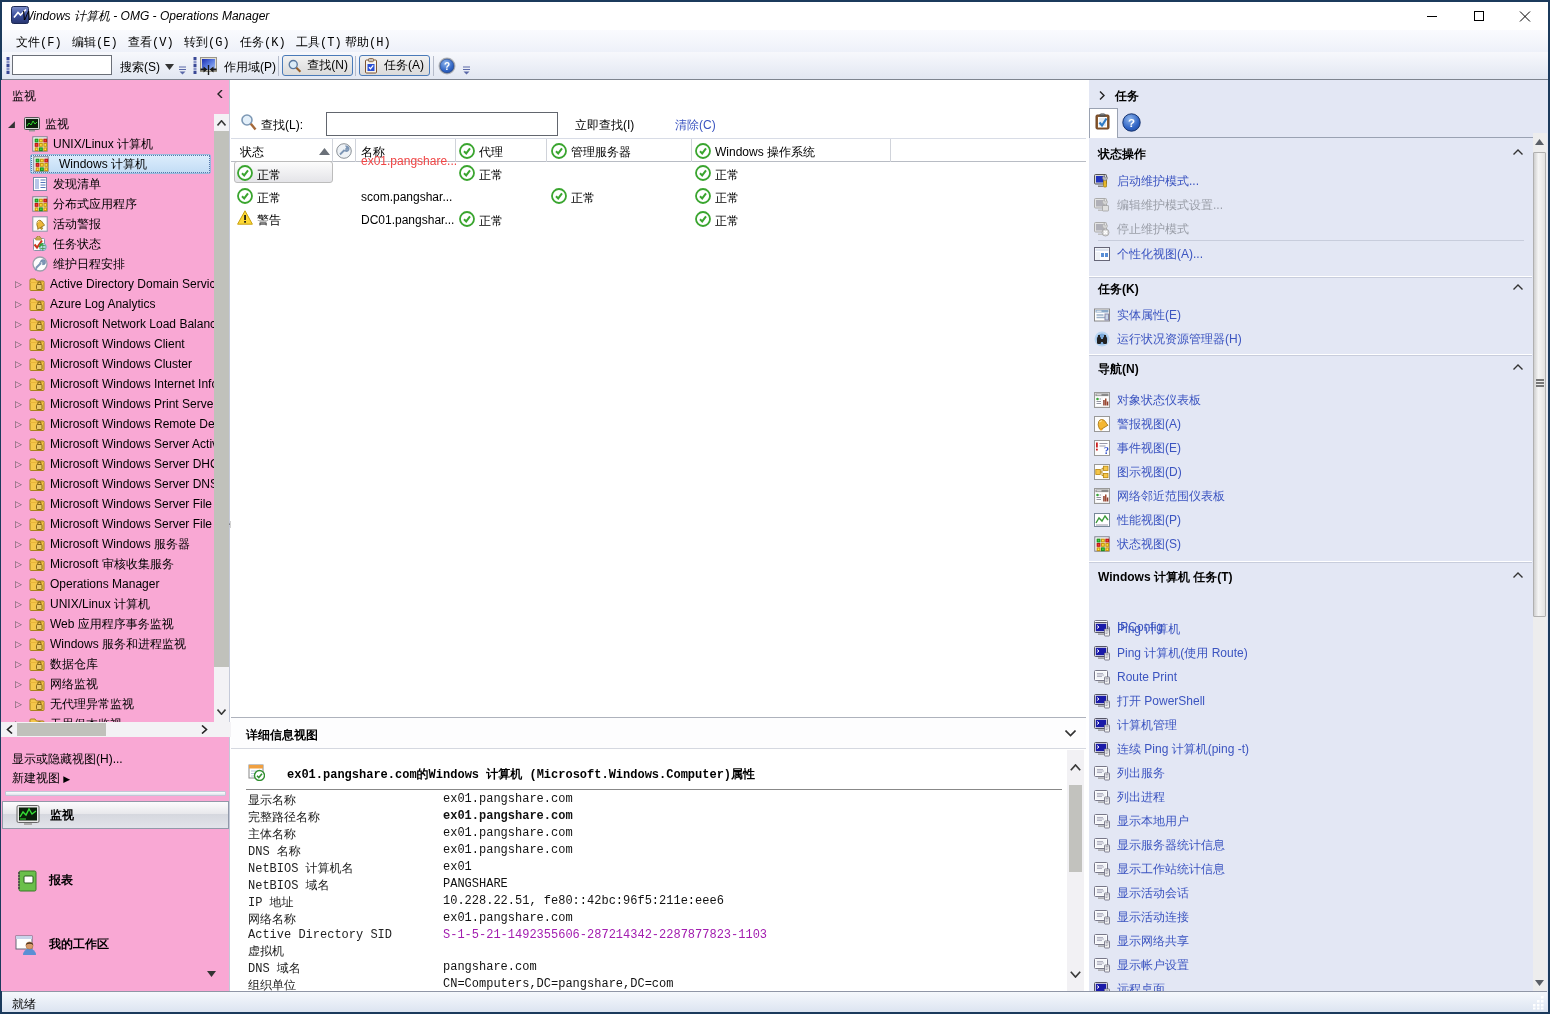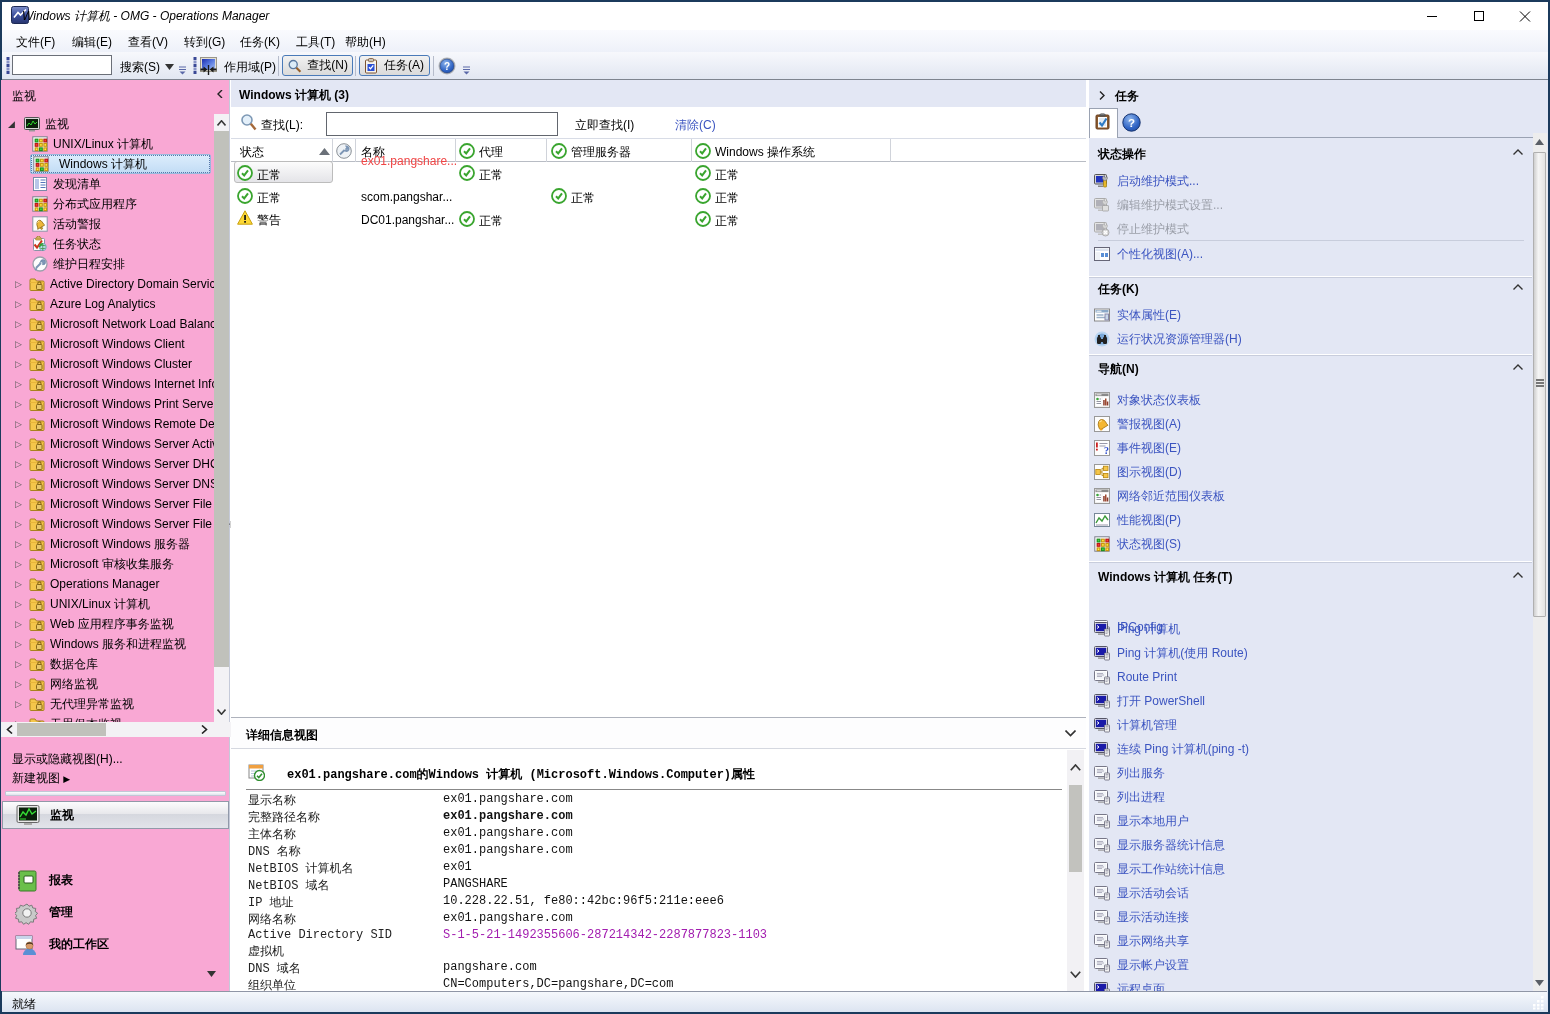--- a/index.html
+++ b/index.html
@@ -1,20 +1,20 @@
 <!DOCTYPE html>
 <html><head><meta charset="utf-8"><style>
 * { margin:0; padding:0; box-sizing:border-box; }
 html,body { width:1550px; height:1014px; overflow:hidden; }
 body { font-family:"Liberation Sans",sans-serif; font-size:12px; color:#000; position:relative; background:#fff; }
 #win { position:absolute; left:0; top:0; width:1550px; height:1014px; border:2px solid #1b3a5c; background:#e3e7f4; }
 #titlebar { position:absolute; left:2px; top:2px; width:1546px; height:28px; background:#fff; }
 #title-txt { position:absolute; left:20px; top:6px;font-style:italic; }
 .wbtn { position:absolute; top:0; width:46px; height:28px; }
-#menubar { position:absolute; left:2px; top:30px; width:1546px; height:22px; background:linear-gradient(#fafbfe,#eef1f9); }
+#menubar { position:absolute; left:2px; top:30px; width:1546px; height:22px; background:linear-gradient(#fafbfe,#eef1f9);font-family:Liberation Mono, monospace; }
 #menubar span { position:absolute; top:4px; }
 #toolbar { position:absolute; left:2px; top:52px; width:1546px; height:28px; background:linear-gradient(#f7f8fc,#e2e7f2); border-bottom:1px solid #7e848f; }
 #searchbox { position:absolute; left:10px; top:3px; width:100px; height:20px; background:#fff; border:1px solid #6b6f78; }
 .tbtxt { position:absolute; top:7px; }
 .tbbtn { position:absolute; top:3px; height:21px; border:1px solid #4a7ab8; border-radius:3px; background:linear-gradient(#f2f2f2,#dadada); display:flex; align-items:center; padding:0 4px; white-space:nowrap; }
 #main { position:absolute; left:1px; top:80px; width:1546px; height:911px; background:#fff; }
 #lpanel { position:absolute; left:0px; top:0px; width:229px; height:911px; background:#f9a8d4; border-right:1px solid #c5cad9; }
 .trow { position:absolute; height:20px; display:flex; align-items:center; white-space:nowrap; }
 .trow .tico { width:16px; height:16px; margin-right:5px; flex:none; }
 .texp { flex:none; font-size:9px; color:#595959; }
@@ -544,45 +544,35 @@
         <b>监视</b>
       </div>
 <div class="navbtn" style="top:785px">
         <svg class="nico" viewBox="0 0 24 24">
           <rect x="4" y="2" width="17" height="20" rx="1.5" fill="#6abf4b" stroke="#3a7a28"></rect>
           <rect x="9" y="7" width="9" height="7" rx="1" fill="#fff" stroke="#2a5a1e"></rect>
           <path d="M5 4 h-2 M5 7 h-2 M5 10 h-2 M5 13 h-2 M5 16 h-2 M5 19 h-2" stroke="#444" stroke-width="1.4"></path>
         </svg>
         <b>报表</b>
       </div>
-<div class="navbtn" style="top:817px">
-        <svg class="nico" viewBox="0 0 24 24">
-          <path d="M12 3 l2 2.2 2.8-1 1 2.8 3 .4 -.6 3 2.4 1.8 -2 2.3 1 2.8 -2.9 .9 -.3 3 -3-.4 -1.7 2.5 -2.6-1.6 -2.6 1.6 -1.7-2.5 -3 .4 -.3-3 -2.9-.9 1-2.8 -2-2.3 2.4-1.8 -.6-3 3-.4 1-2.8 2.8 1 Z" fill="#c9c9c9" stroke="#7a7a7a"></path>
-          <circle cx="12" cy="12" r="4.2" fill="#f2f2f2" stroke="#7a7a7a"></circle>
-        </svg>
-        <b>管理</b>
-      </div>
 <div class="navbtn" style="top:849px">
         <svg class="nico" viewBox="0 0 24 24">
           <rect x="1" y="3" width="16" height="13" fill="#fff" stroke="#667"></rect>
           <rect x="1" y="3" width="16" height="3" fill="#c8d4ea"></rect>
           <path d="M8 22 a6.5 6.5 0 0 1 13 0 Z" fill="#5b8fd4"></path>
           <circle cx="14.5" cy="12.5" r="3.6" fill="#d89a6a" stroke="#a06a3a" stroke-width="0.5"></circle>
           <path d="M10.8 12 a4 4 0 0 1 7.6 0 q-3.8 -2.4 -7.6 0" fill="#4a3520"></path>
         </svg>
         <b>我的工作区</b>
       </div>
 <svg style="position:absolute;left:206px;top:891px" width="9" height="6" viewBox="0 0 9 6">
         <path d="M0 0 h9 L4.5 6 Z" fill="#333"></path>
       </svg>
 </div>
 <div id="cpanel">
-<div style="position:absolute;left:0;top:0;width:855px;height:27px;background:#e3e7f4">
-        <b style="position:absolute;left:8px;top:7px">Windows 计算机 (3)</b>
-      </div>
 <svg style="position:absolute;left:9px;top:33px" width="17" height="19" viewBox="0 0 17 19">
         <circle cx="7" cy="7" r="5" fill="#e4f0fa" stroke="#7d98b5" stroke-width="1.6"></circle>
         <line x1="10.8" y1="10.8" x2="15.5" y2="16.5" stroke="#a5693a" stroke-width="2.4"></line>
       </svg>
 <span style="position:absolute;left:30px;top:37px">查找(L):</span>
 <div style="position:absolute;left:95px;top:32px;width:232px;height:24px;background:#fff;border:1px solid #62666e"></div>
 <span style="position:absolute;left:344px;top:37px">立即查找(I)</span>
 <span style="position:absolute;left:444px;top:37px;color:#3b54c0">清除(C)</span>
 <div style="position:absolute;left:0;top:58px;width:855px;height:24px;border-top:1px solid #d8dce6;border-bottom:1px solid #b8bcc4">
 <span style="position:absolute;left:9px;top:5px">状态</span>

